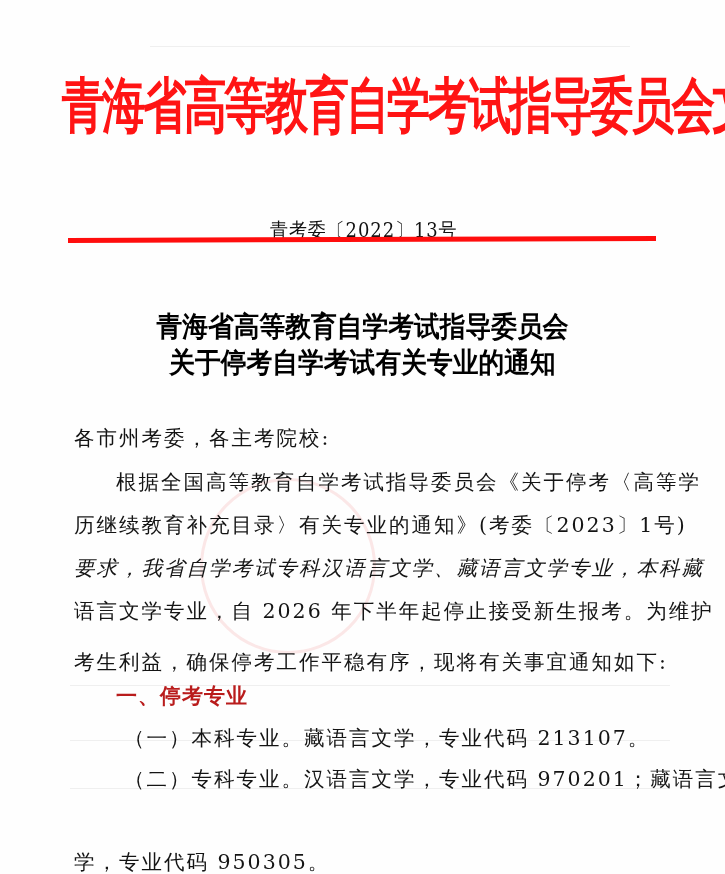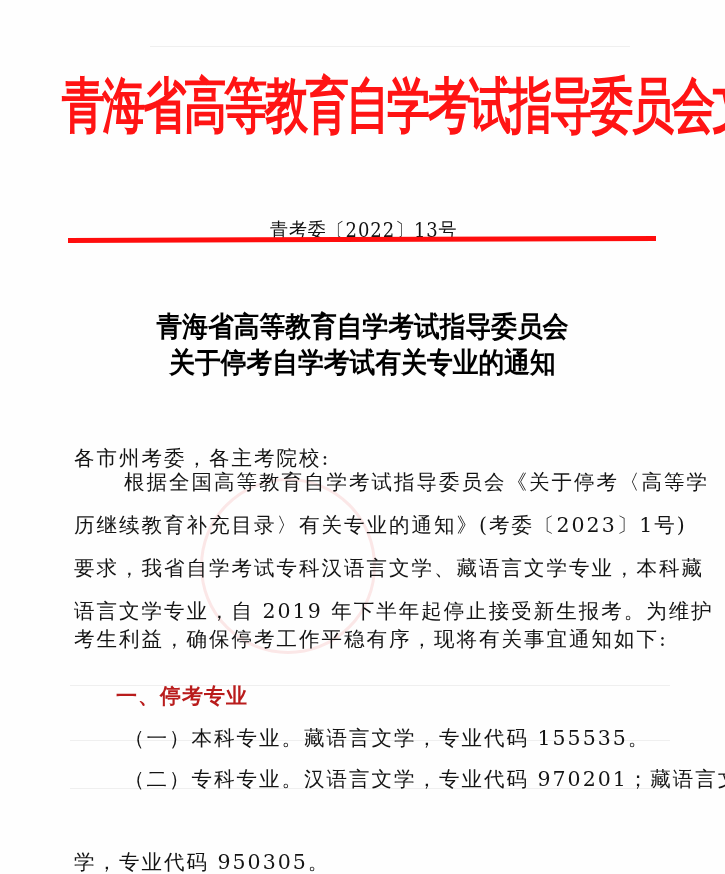--- a/index.html
+++ b/index.html
@@ -82,21 +82,21 @@
     .tline {
       position: absolute;
       left: 74px;
       font-size: 20.5px;
       line-height: 28px;
       color: #141414;
       white-space: nowrap;
       letter-spacing: 2px;
     }
     .indent {
-      left: 124px;
+      left: 116px;
     }
     .indent2 {
       left: 124px;
     }
     .heading {
       left: 116px;
       font-family: "DejaVu Sans", "Liberation Sans", sans-serif;
       font-weight: bold;
       font-size: 21px;
       color: #b91c1c;
@@ -135,27 +135,27 @@
   <div class="doc-number">青考委〔2022〕13号</div>
 
   <div class="red-rule"></div>
 
   <div class="notice-title">
     <span class="line">青海省高等教育自学考试指导委员会</span>
     <span class="line">关于停考自学考试有关专业的通知</span>
   </div>
 
   <div class="body-text">
-    <div class="tline" style="top:444px;">各市州考委，各主考院校:</div>
+    <div class="tline" style="top:424px;">各市州考委，各主考院校:</div>
 
     <div class="tline indent" style="top:468px;">根据全国高等教育自学考试指导委员会《关于停考〈高等学</div>
     <div class="tline" style="top:511px;">历继续教育补充目录〉有关专业的通知》(考委〔2023〕1号)</div>
-    <div class="tline" style="top:554px;">要求，我省自学考试专科汉语言文学、藏语言文学专业，本科藏</div>
-    <div class="tline" style="top:597px;">语言文学专业，自 2019 年下半年起停止接受新生报考。为维护</div>
-    <div class="tline" style="top:625px;">考生利益，确保停考工作平稳有序，现将有关事宜通知如下:</div>
+    <div class="tline" style="top:554px;font-style:italic;">要求，我省自学考试专科汉语言文学、藏语言文学专业，本科藏</div>
+    <div class="tline" style="top:597px;">语言文学专业，自 2026 年下半年起停止接受新生报考。为维护</div>
+    <div class="tline" style="top:648px;">考生利益，确保停考工作平稳有序，现将有关事宜通知如下:</div>
 
     <div class="tline heading" style="top:682px;">一、停考专业</div>
-    <div class="tline indent2" style="top:724px;">（一）本科专业。藏语言文学，专业代码 155535。</div>
+    <div class="tline indent2" style="top:724px;">（一）本科专业。藏语言文学，专业代码 213107。</div>
     <div class="tline indent2" style="top:765px;">（二）专科专业。汉语言文学，专业代码 970201；藏语言文</div>
     <div class="tline" style="top:848px;">学，专业代码 950305。</div>
   </div>
 
 </div>
 
 </body></html>

